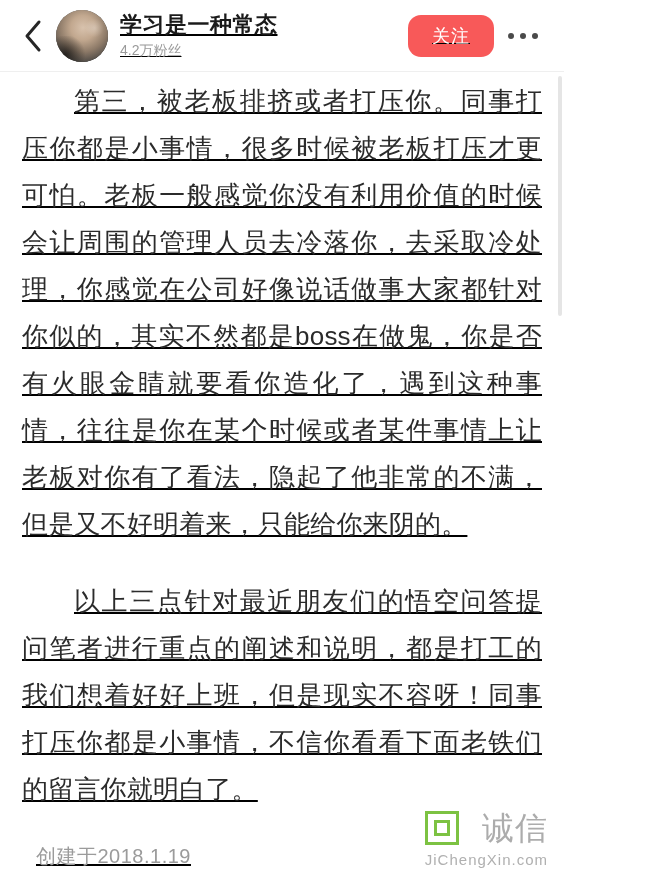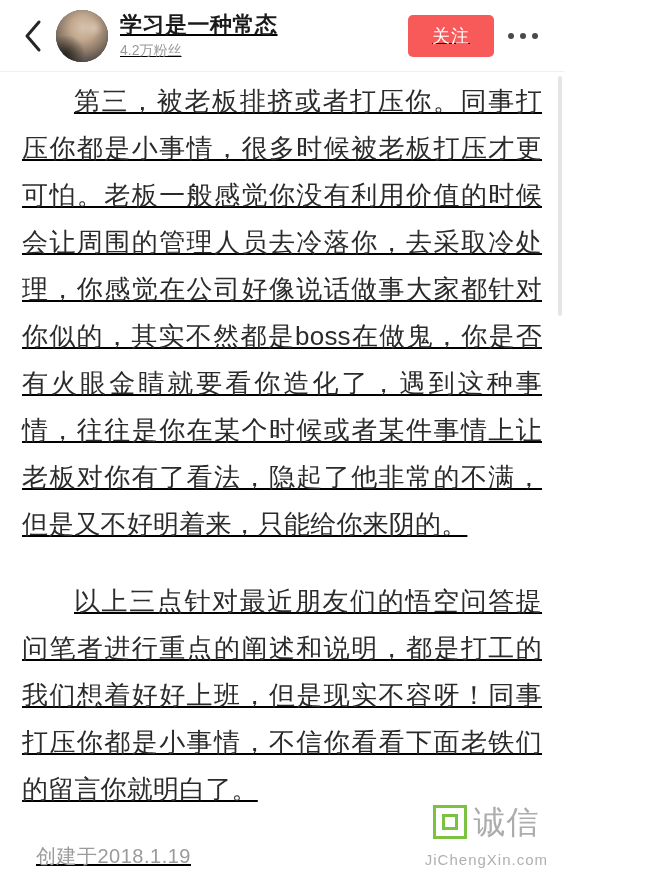--- a/index.html
+++ b/index.html
@@ -100,21 +100,21 @@
     line-height: 1.3;
     margin-top: 3px;
     white-space: nowrap;
   }
   .follow-btn {
     flex: 0 0 auto;
     background: #f85959;
     color: #ffffff;
     font-size: 18px;
     border: none;
-    border-radius: 5px;
+    border-radius: 13px;
     padding: 9px 24px;
     cursor: pointer;
     font-family: "Liberation Sans", sans-serif;
     letter-spacing: 1px;
   }
   .more-btn {
     flex: 0 0 auto;
     width: 46px;
     height: 48px;
     display: flex;
@@ -164,21 +164,21 @@
   .watermark {
     position: absolute;
     right: 16px;
     bottom: 10px;
     text-align: right;
     user-select: none;
   }
   .wm-row {
     display: flex;
     align-items: center;
-    justify-content: center;
+    justify-content: space-between;
   }
   .wm-logo {
     width: 34px;
     height: 34px;
     border: 3px solid #7cc242;
     box-sizing: border-box;
     margin-right: 6px;
     position: relative;
   }
   .wm-logo::after {
@@ -190,21 +190,21 @@
   .wm-cn {
     font-size: 32px;
     color: #9e9e9e;
     letter-spacing: 1px;
     line-height: 1;
     opacity: 0.85;
   }
   .wm-url {
     font-size: 15px;
     color: #b0b0b0;
-    margin-top: 12px;
+    margin-top: 6px;
     letter-spacing: 1px;
   }
 
   
   .scroll-track {
     position: absolute;
     top: 76px;
     right: 2px;
     width: 4px;
     height: 700px;

